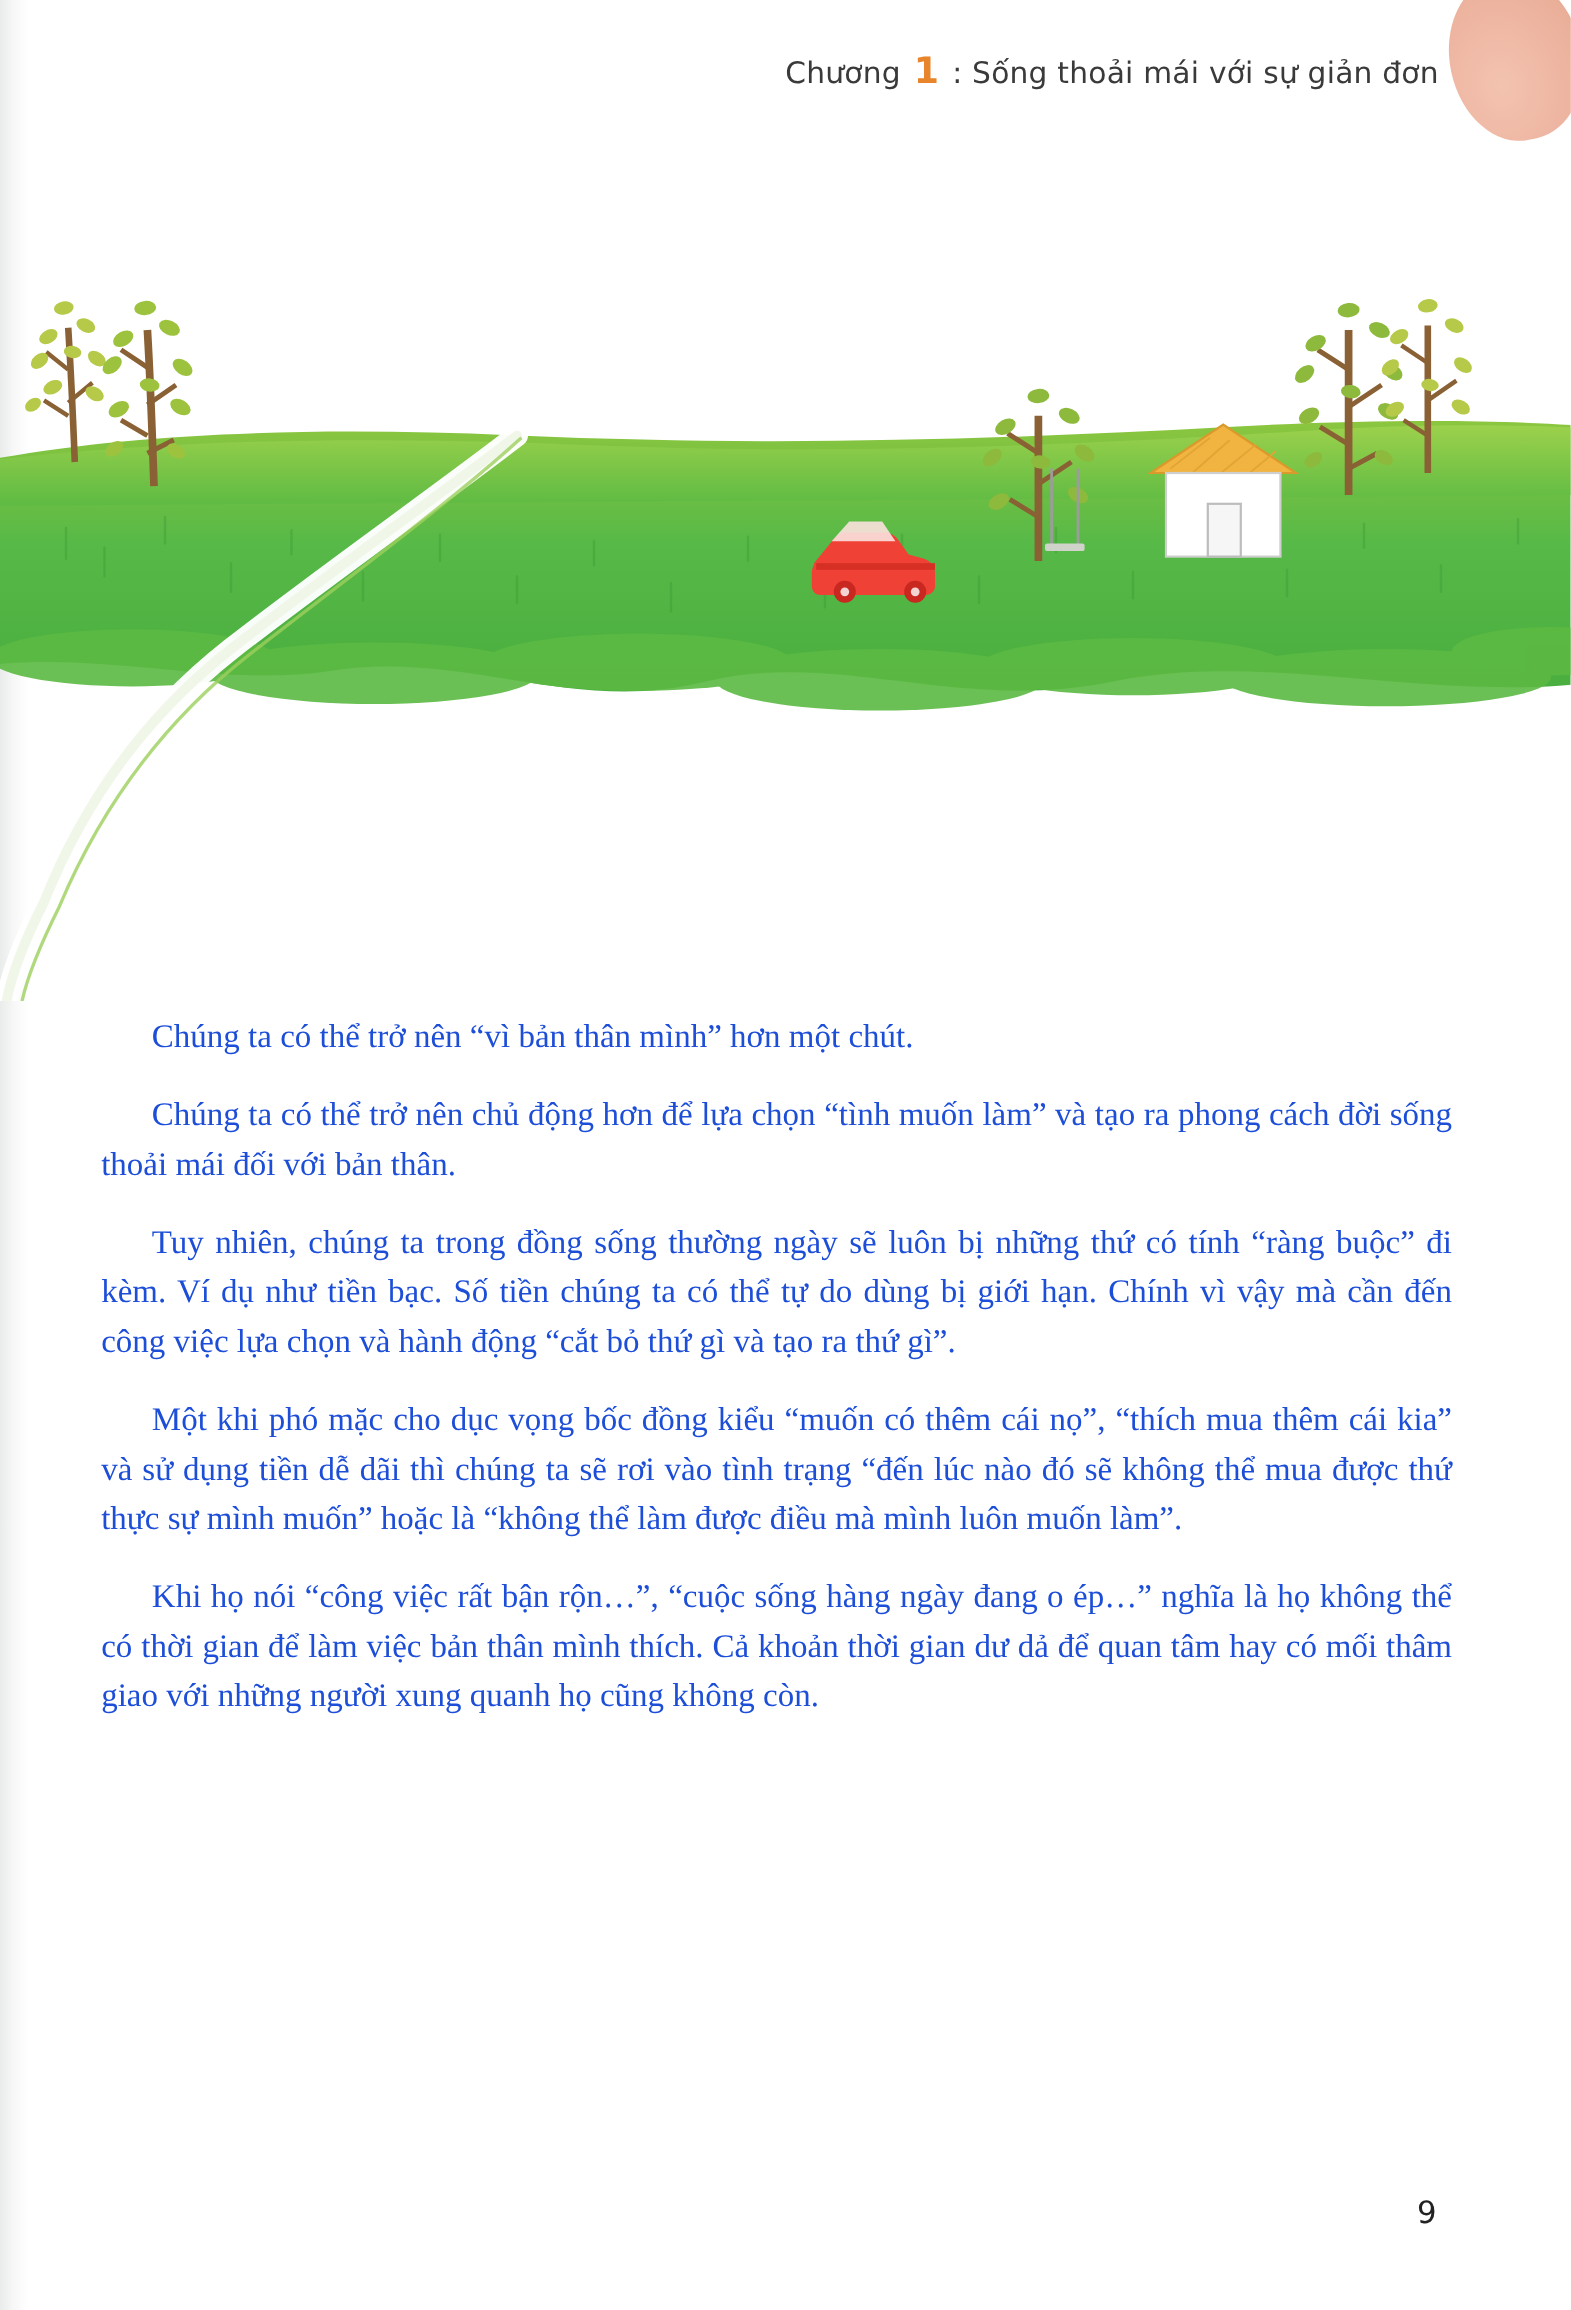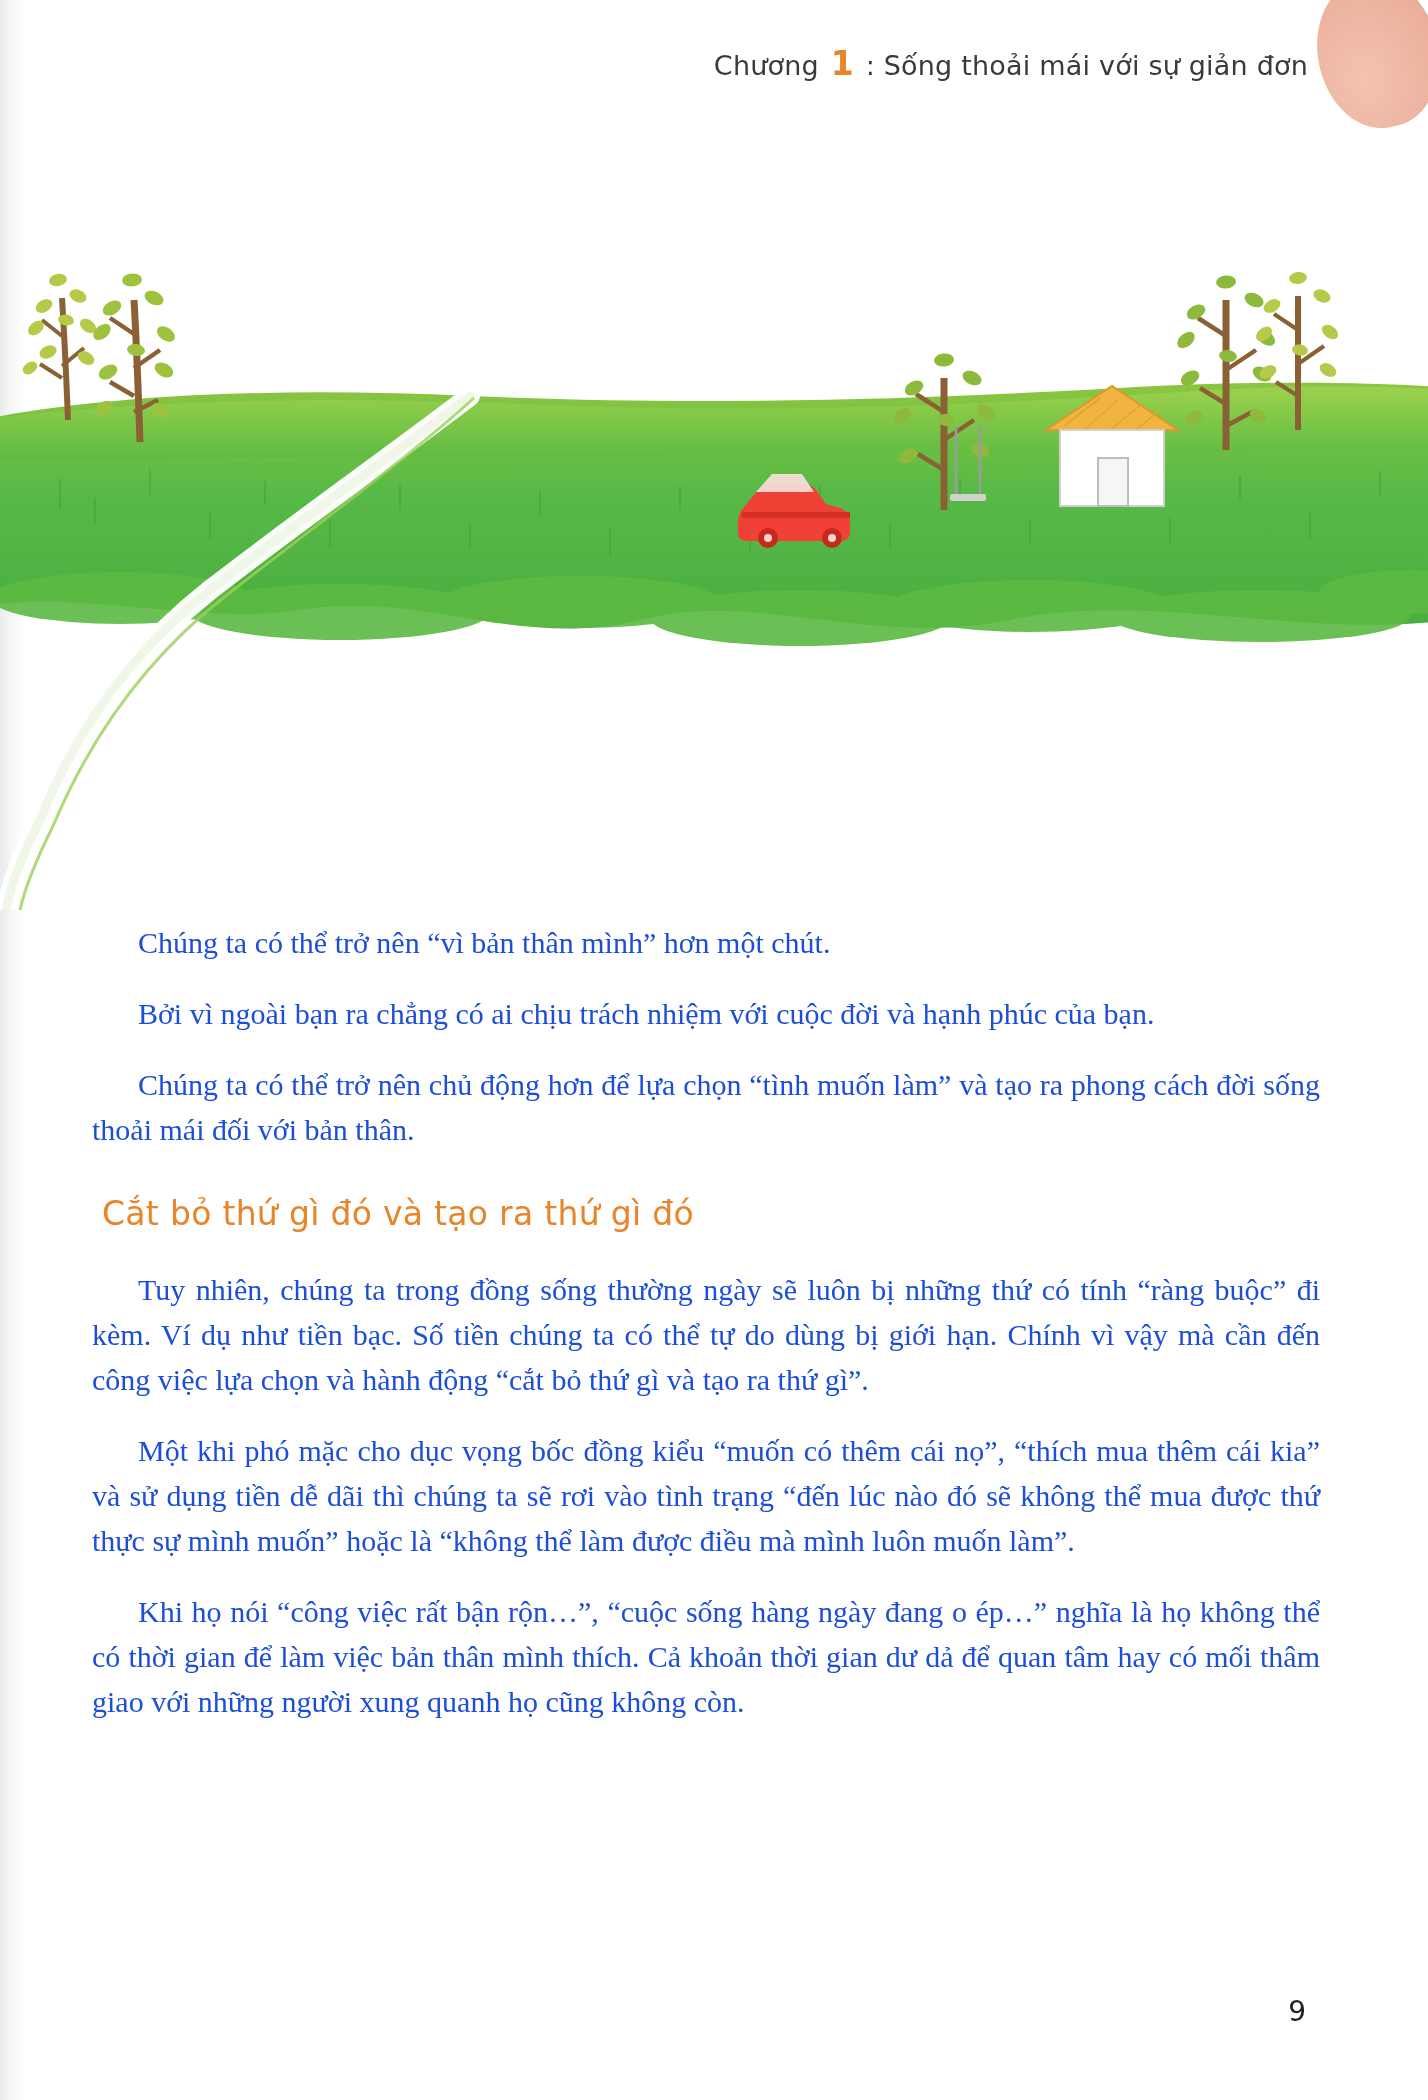--- a/index.html
+++ b/index.html
@@ -284,24 +284,22 @@
           <ellipse cx="1268" cy="252" rx="9" ry="6" transform="rotate(-30 1268 252)"></ellipse>
           <ellipse cx="1328" cy="250" rx="9" ry="6" transform="rotate(30 1328 250)"></ellipse>
           <ellipse cx="1300" cy="230" rx="8" ry="5.5" transform="rotate(8 1300 230)"></ellipse>
         </g>
       </g>
     </svg>
   </div>
 
   <div class="content">
     <p class="para">Chúng ta có thể trở nên “vì bản thân mình” hơn một chút.</p>
-    <p class="para">Bởi vì ngoài bạn ra chẳng có ai chịu trách nhiệm với cuộc đời và hạnh phúc của bạn.</p>
     <p class="para">Chúng ta có thể trở nên chủ động hơn để lựa chọn “tình muốn làm” và tạo ra phong cách đời sống thoải mái đối với bản thân.</p>
 
-    <h2 class="subhead">Cắt bỏ thứ gì đó và tạo ra thứ gì đó</h2>
 
     <p class="para">Tuy nhiên, chúng ta trong đồng sống thường ngày sẽ luôn bị những thứ có tính “ràng buộc” đi kèm. Ví dụ như tiền bạc. Số tiền chúng ta có thể tự do dùng bị giới hạn. Chính vì vậy mà cần đến công việc lựa chọn và hành động “cắt bỏ thứ gì và tạo ra thứ gì”.</p>
     <p class="para">Một khi phó mặc cho dục vọng bốc đồng kiểu “muốn có thêm cái nọ”, “thích mua thêm cái kia” và sử dụng tiền dễ dãi thì chúng ta sẽ rơi vào tình trạng “đến lúc nào đó sẽ không thể mua được thứ thực sự mình muốn” hoặc là “không thể làm được điều mà mình luôn muốn làm”.</p>
     <p class="para">Khi họ nói “công việc rất bận rộn…”, “cuộc sống hàng ngày đang o ép…” nghĩa là họ không thể có thời gian để làm việc bản thân mình thích. Cả khoản thời gian dư dả để quan tâm hay có mối thâm giao với những người xung quanh họ cũng không còn.</p>
   </div>
 
   <div class="folio">9</div>
 
 </div>
 

